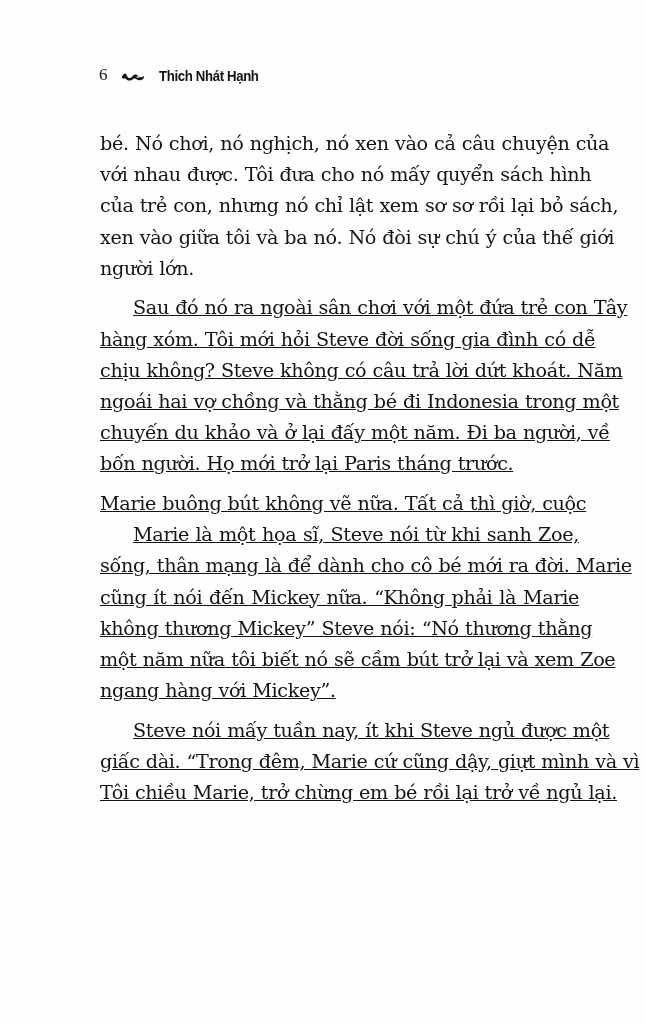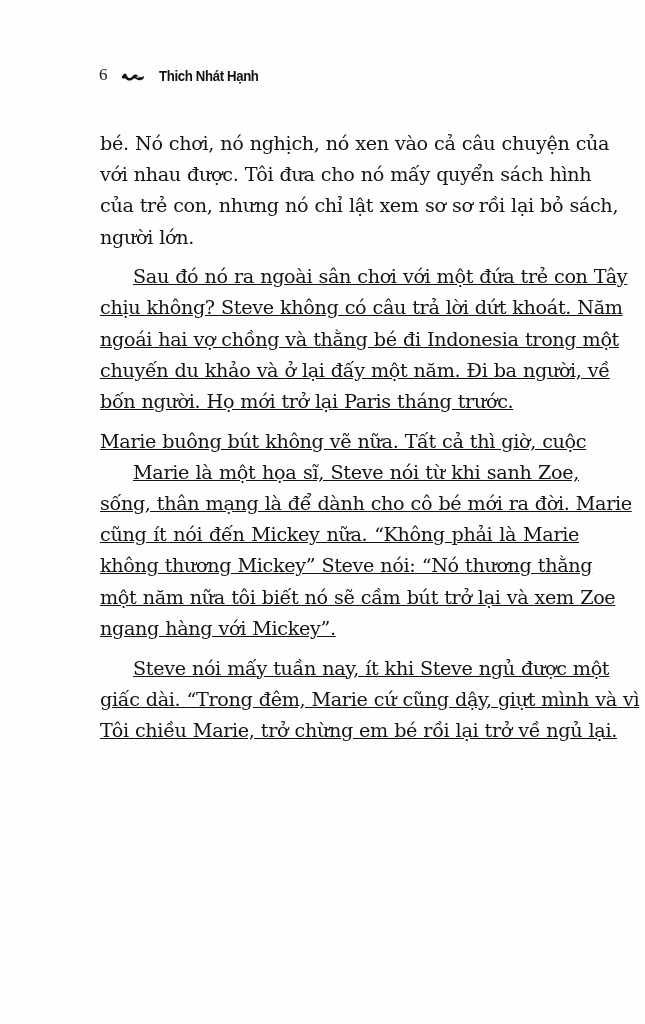--- a/index.html
+++ b/index.html
@@ -99,25 +99,27 @@
     </span>
     <span class="header-author">Thich Nhát Hạnh</span>
   </div>
 
   <div class="body-text">
 
     <p>
       <span class="line">bé. Nó chơi, nó nghịch, nó xen vào cả câu chuyện của</span>
       <span class="line">với nhau được. Tôi đưa cho nó mấy quyển sách hình</span>
       <span class="line">của trẻ con, nhưng nó chỉ lật xem sơ sơ rồi lại bỏ sách,</span>
+      <span class="line">xen vào giữa tôi và ba nó. Nó đòi sự chú ý của thế giới</span>
       <span class="line last">người lớn.</span>
     </p>
 
     <p class="indent">
       <span class="line" style="padding-left:33px;text-indent:0">Sau đó nó ra ngoài sân chơi với một đứa trẻ con Tây</span>
+      <span class="line" style="text-indent:0">hàng xóm. Tôi mới hỏi Steve đời sống gia đình có dễ</span>
       <span class="line" style="text-indent:0">chịu không? Steve không có câu trả lời dứt khoát. Năm</span>
       <span class="line" style="text-indent:0">ngoái hai vợ chồng và thằng bé đi Indonesia trong một</span>
       <span class="line" style="text-indent:0">chuyến du khảo và ở lại đấy một năm. Đi ba người, về</span>
       <span class="line last" style="text-indent:0">bốn người. Họ mới trở lại Paris tháng trước.</span>
     </p>
 
     <p class="indent">
       <span class="line" style="text-indent:0">Marie buông bút không vẽ nữa. Tất cả thì giờ, cuộc</span>
       <span class="line" style="padding-left:33px;text-indent:0">Marie là một họa sĩ, Steve nói từ khi sanh Zoe,</span>
       <span class="line" style="text-indent:0">sống, thân mạng là để dành cho cô bé mới ra đời. Marie</span>

